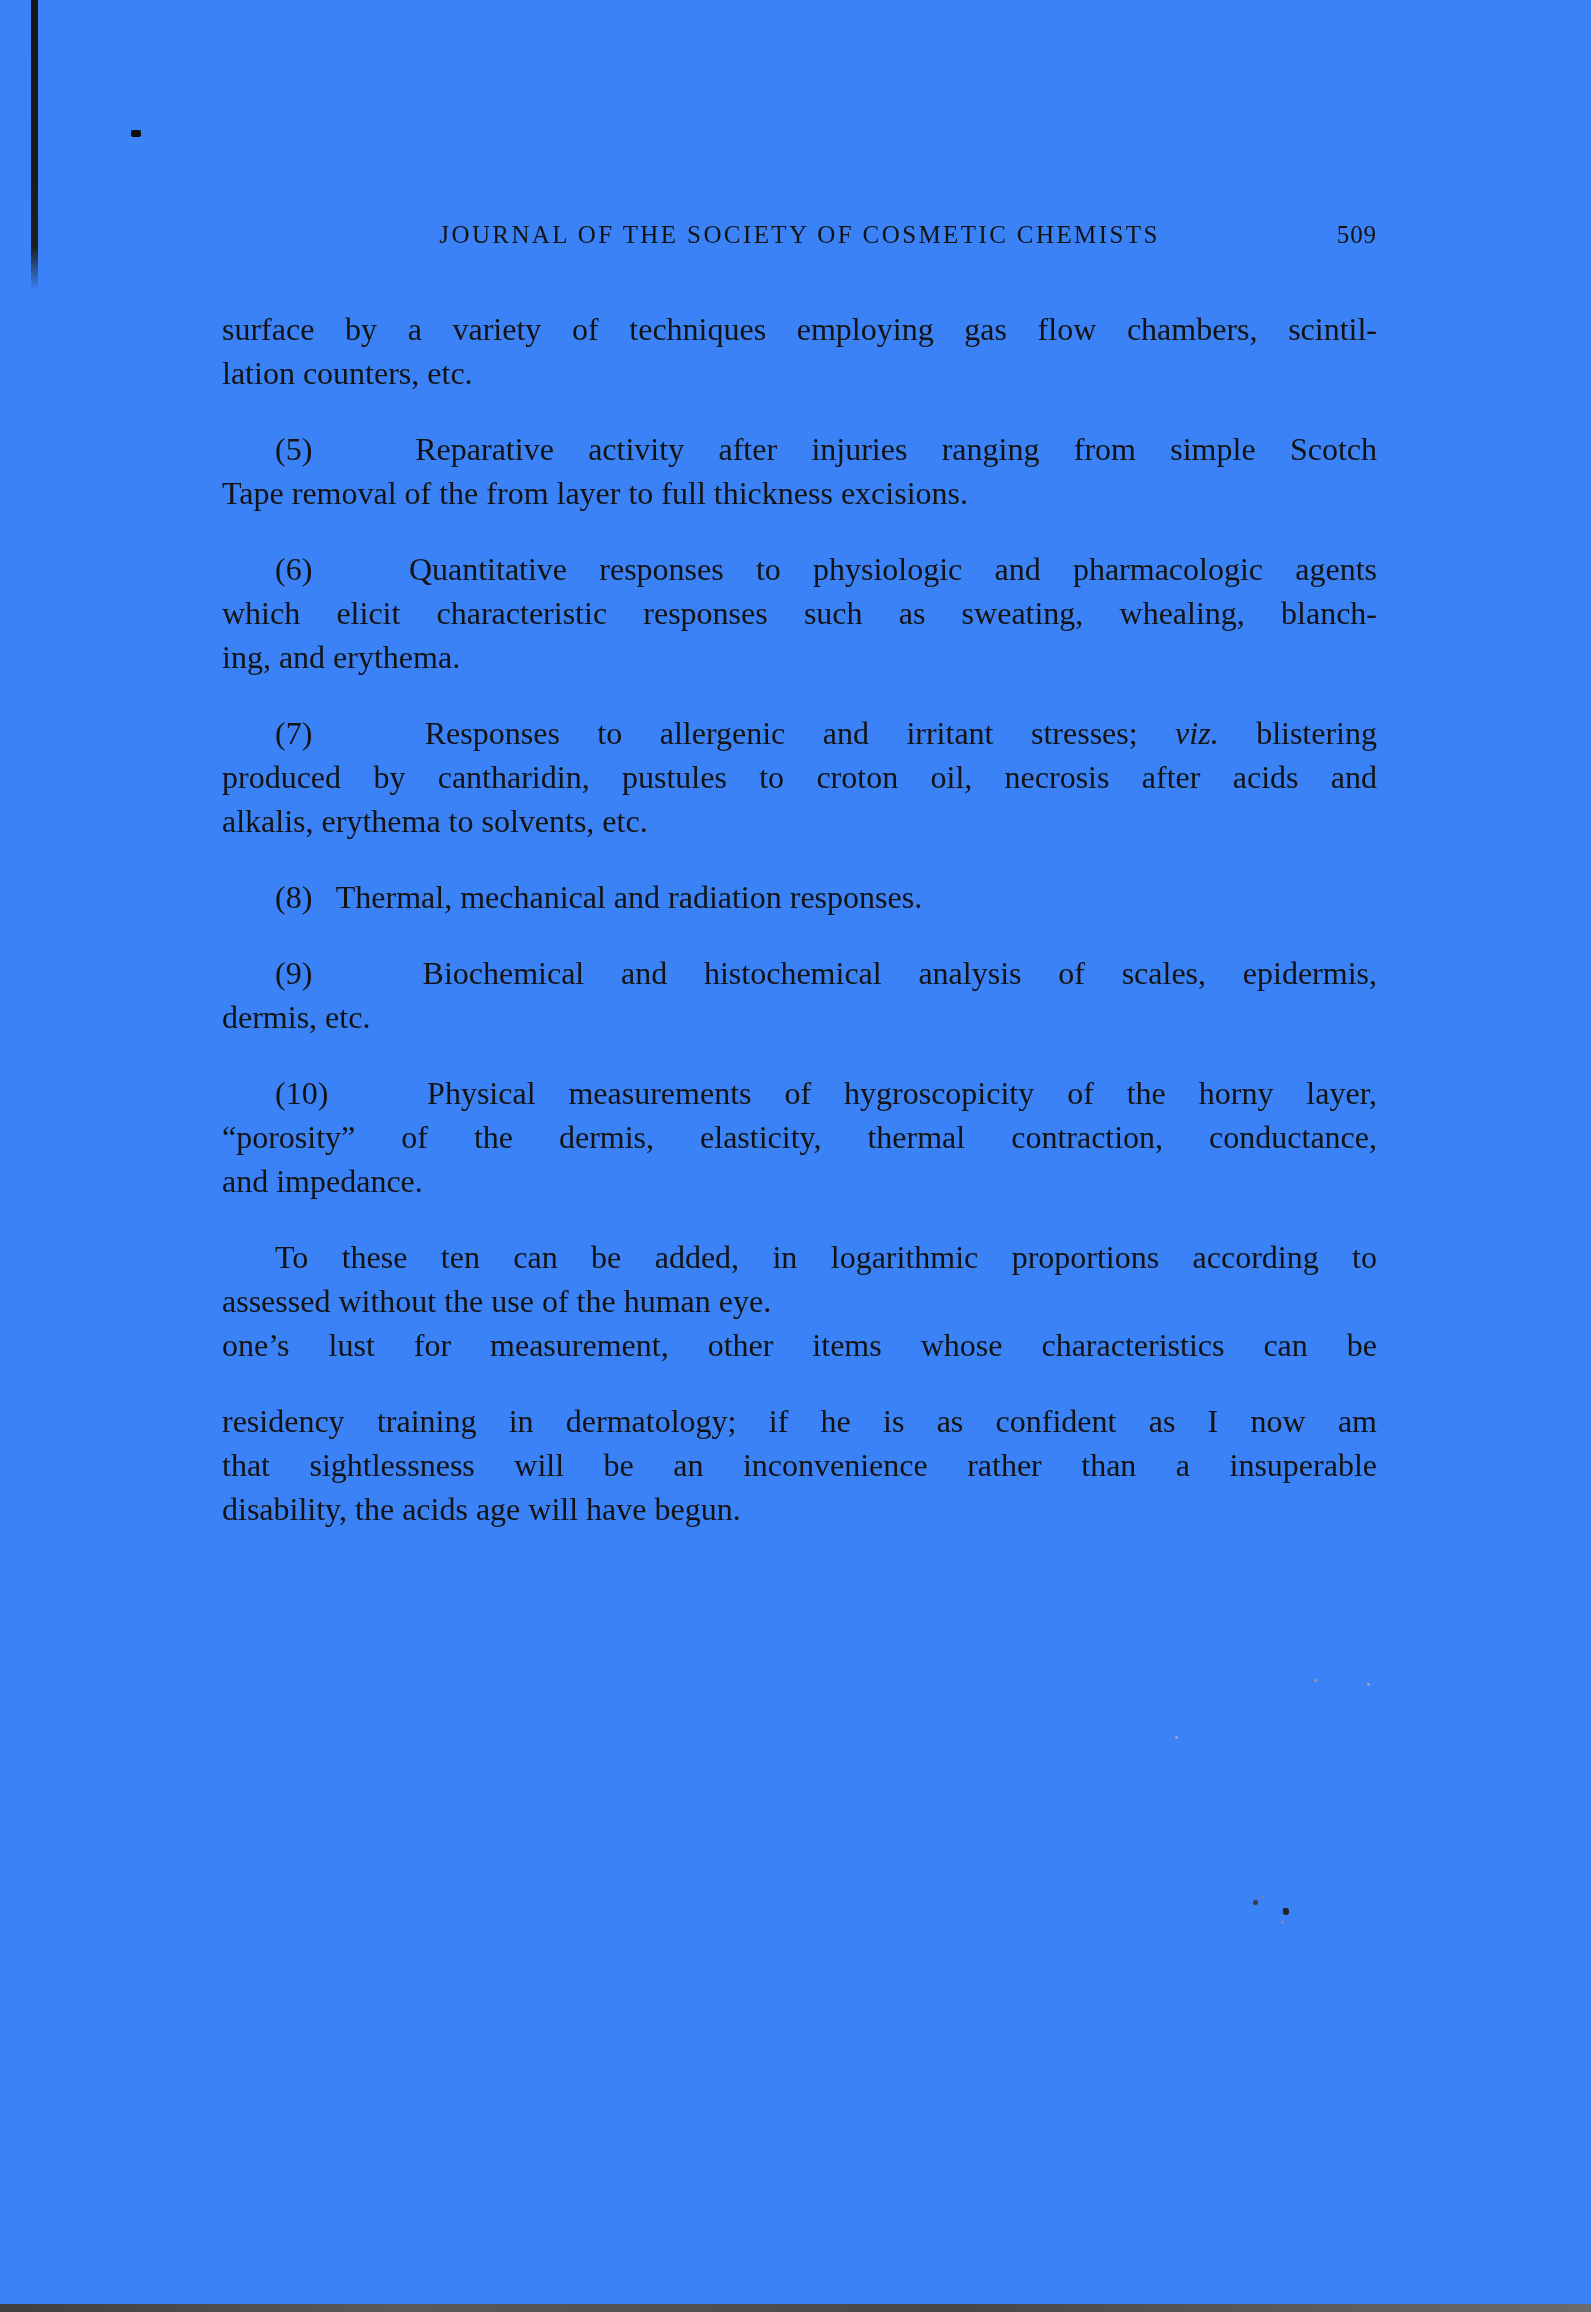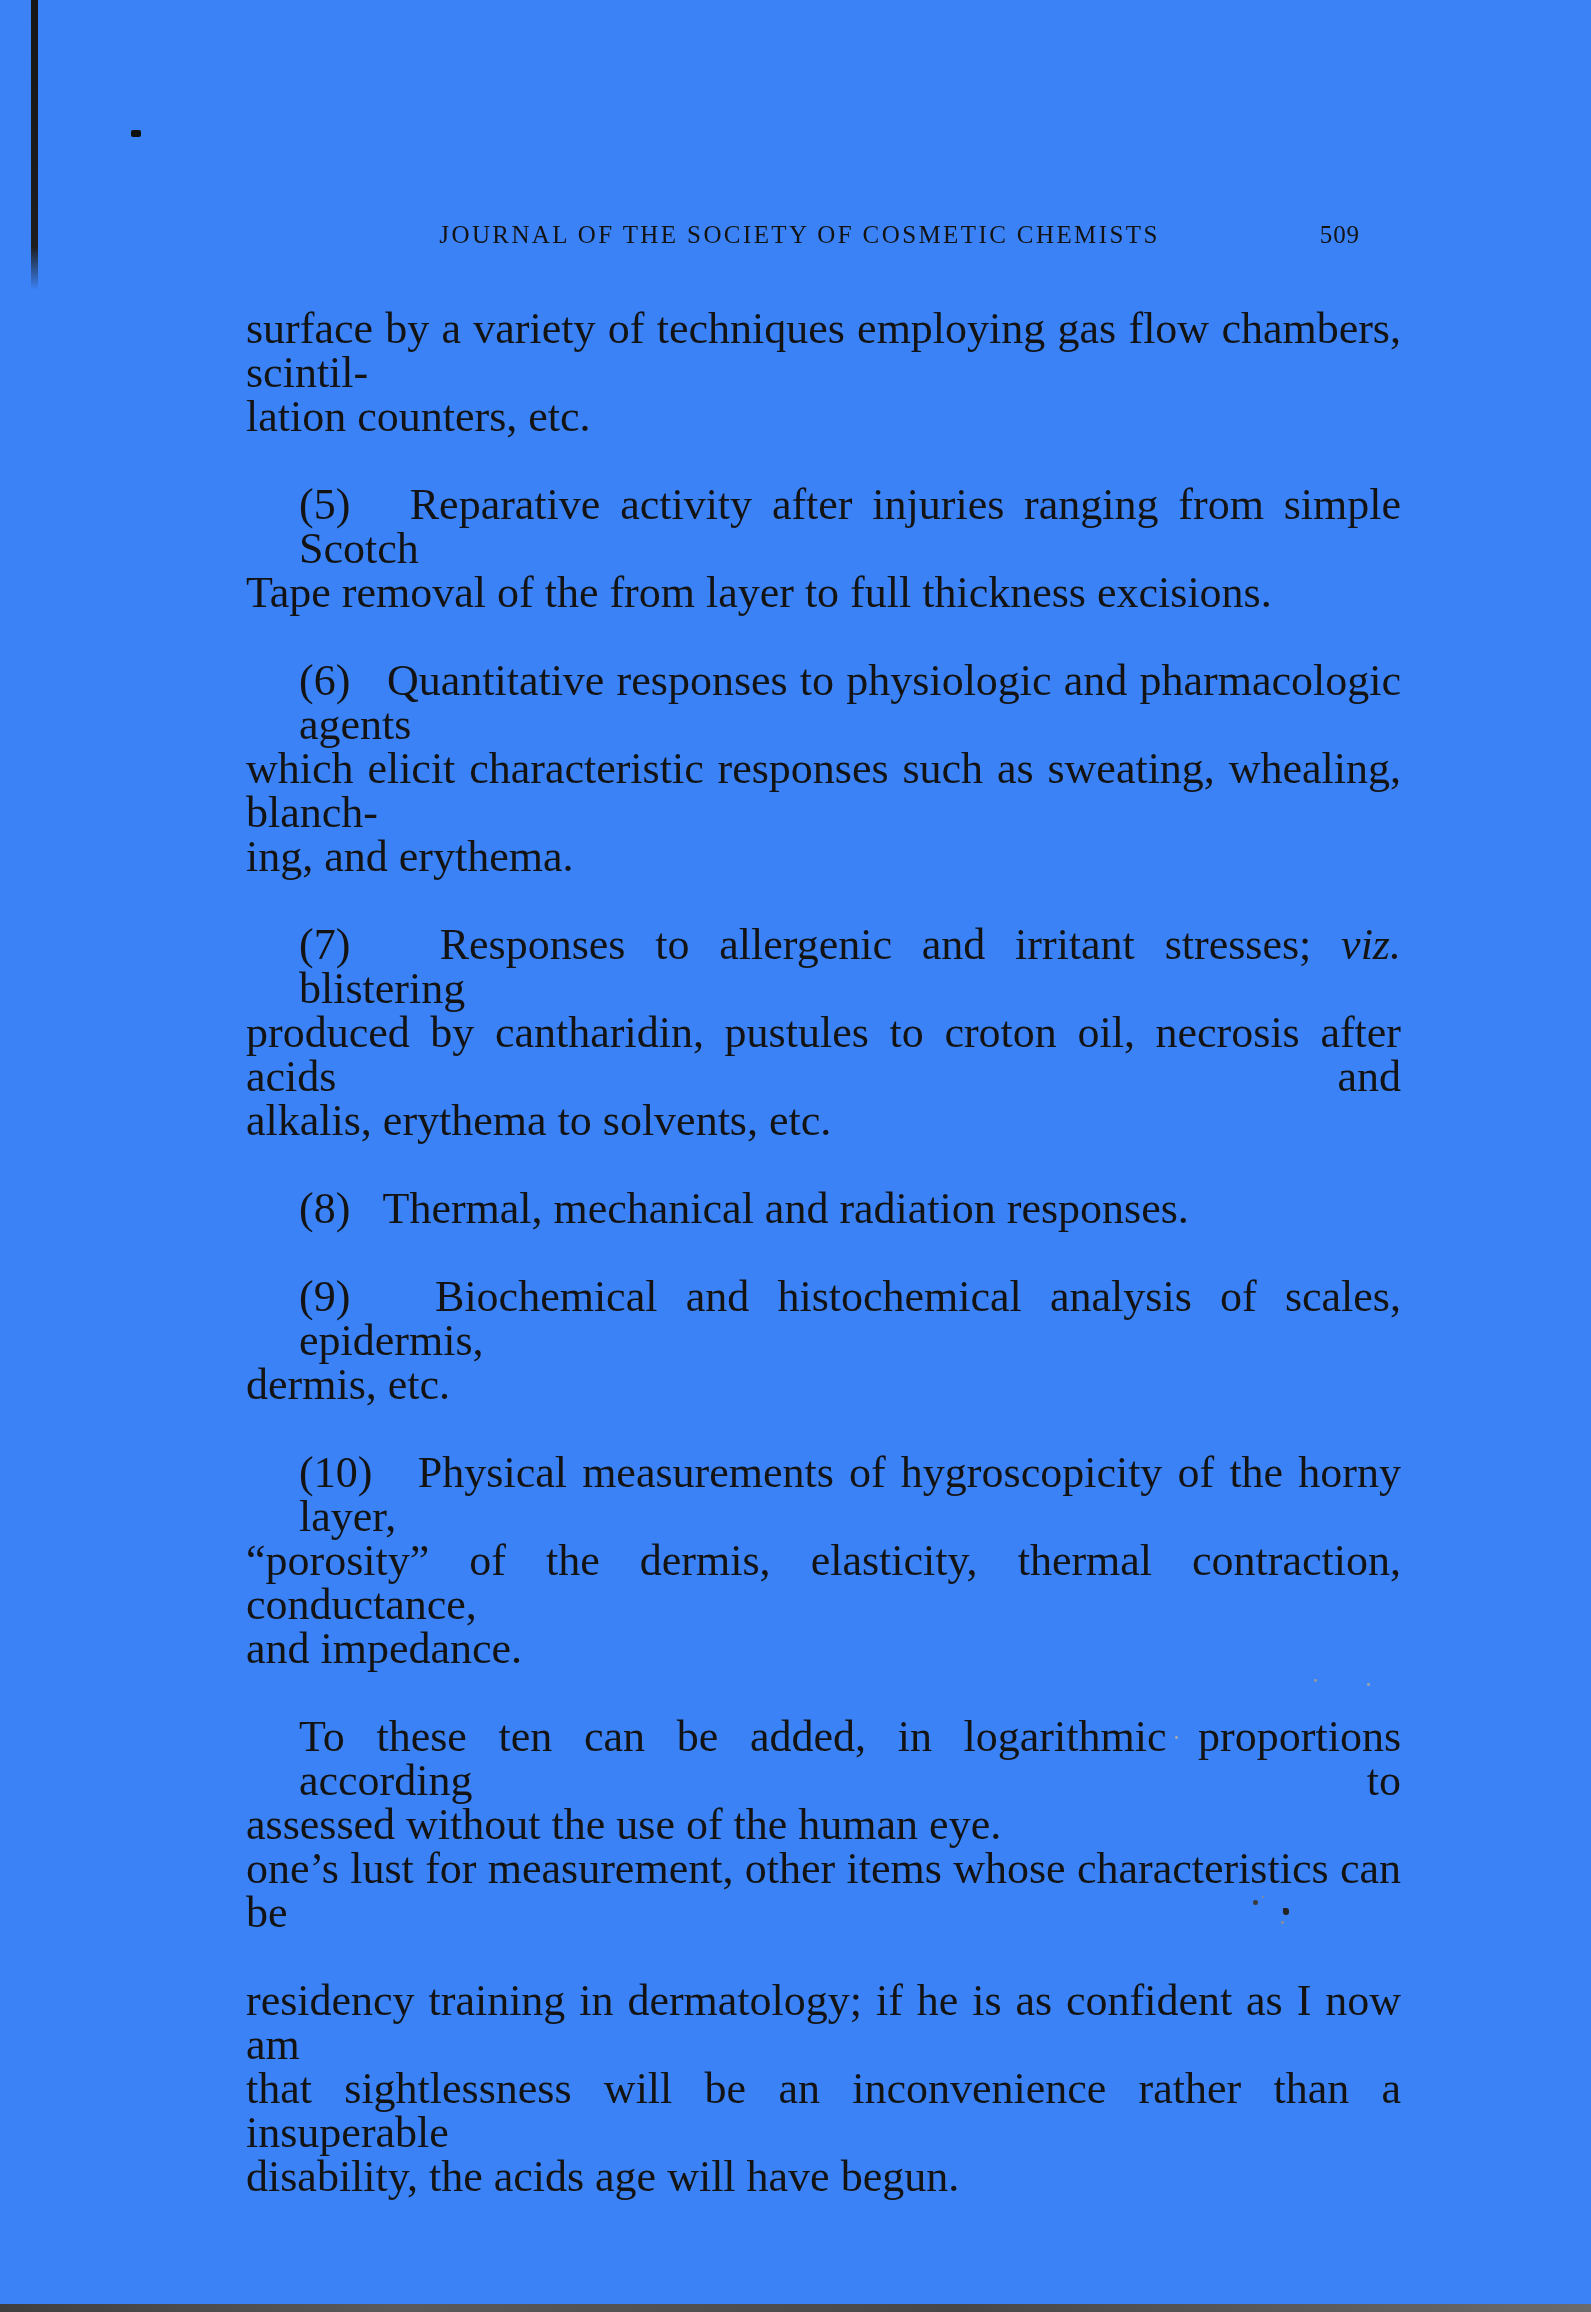--- a/index.html
+++ b/index.html
@@ -22,33 +22,32 @@
     font-size: 25px;
   }
   .journal-title {
     width: 100%;
     text-align: center;
     letter-spacing: 2.4px;
     white-space: nowrap;
   }
   .page-number {
     position: absolute;
-    right: 17px;
+    right: 0;
     top: 0;
     letter-spacing: 0.9px;
   }
   
   .text-col {
     position: absolute;
     left: 222px;
     top: 307px;
     width: 1155px;
-    font-size: 44px;
+    font-size: 32px;
     line-height: 44px;
-    margin-left: 24px;
   }
   .line { text-align: justify; text-align-last: justify; }
   .line.last { text-align: center; text-align-last: left; }
   .line.indent { padding-left: 53px; }
   .italic { font-style: italic; }
   p.para { margin: 0; padding: 0; }
   
   .edge-bar-left {
     position: absolute;
     left: 31px; top: 0;

